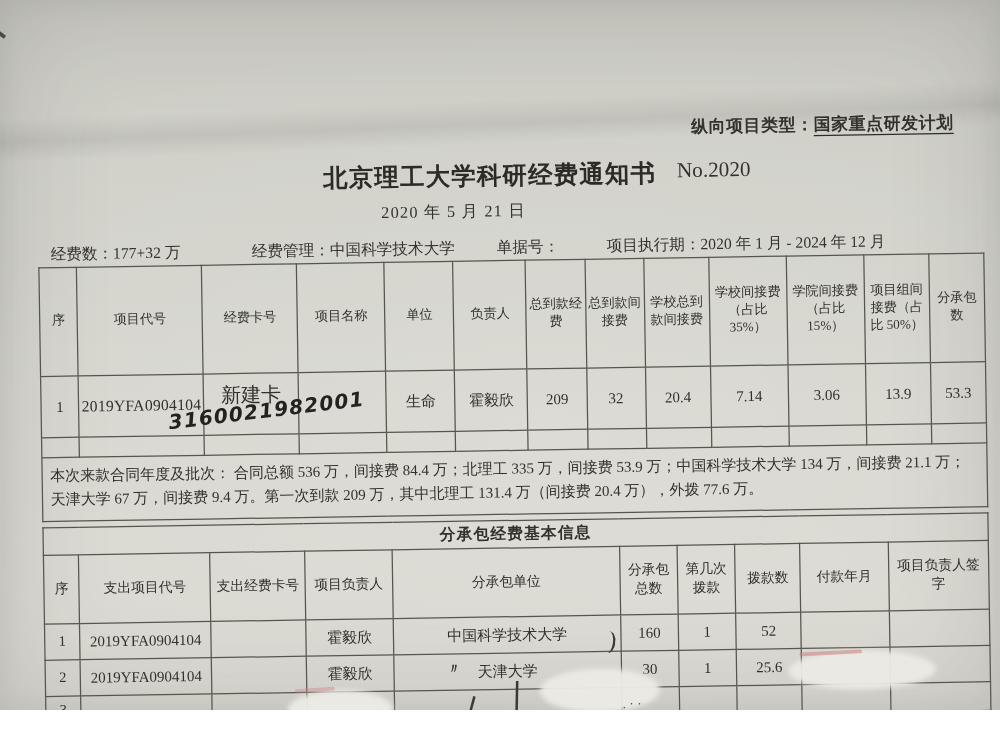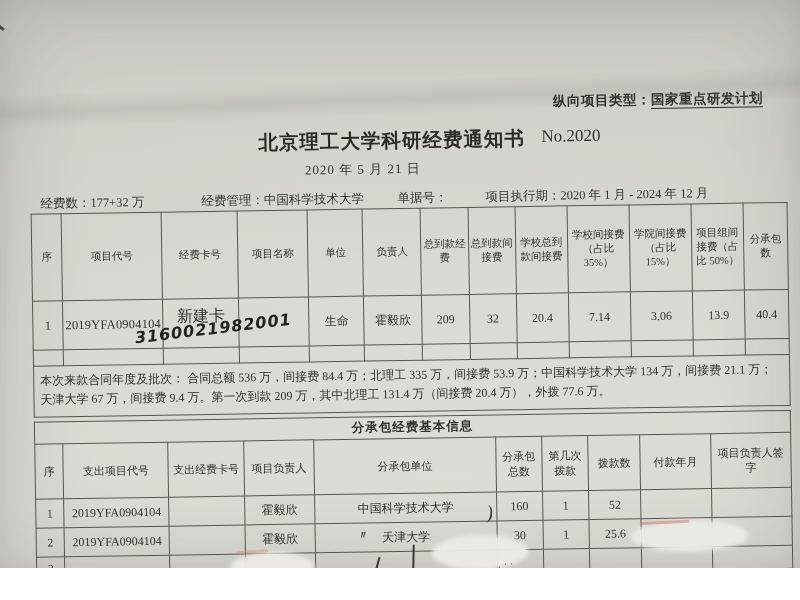--- a/index.html
+++ b/index.html
@@ -147,21 +147,21 @@
           <td class="card-cell"><span class="card-printed">新建卡</span></td>
           <td></td>
           <td>生命</td>
           <td>霍毅欣</td>
           <td>209</td>
           <td>32</td>
           <td>20.4</td>
           <td>7.14</td>
           <td>3.06</td>
           <td>13.9</td>
-          <td>40.4</td>
+          <td>53.3</td>
         </tr>
         <tr class="erow">
           <td></td>
               <td></td>
               <td></td>
           <td></td>
               <td></td>
               <td></td>
           <td></td>
               <td></td>

